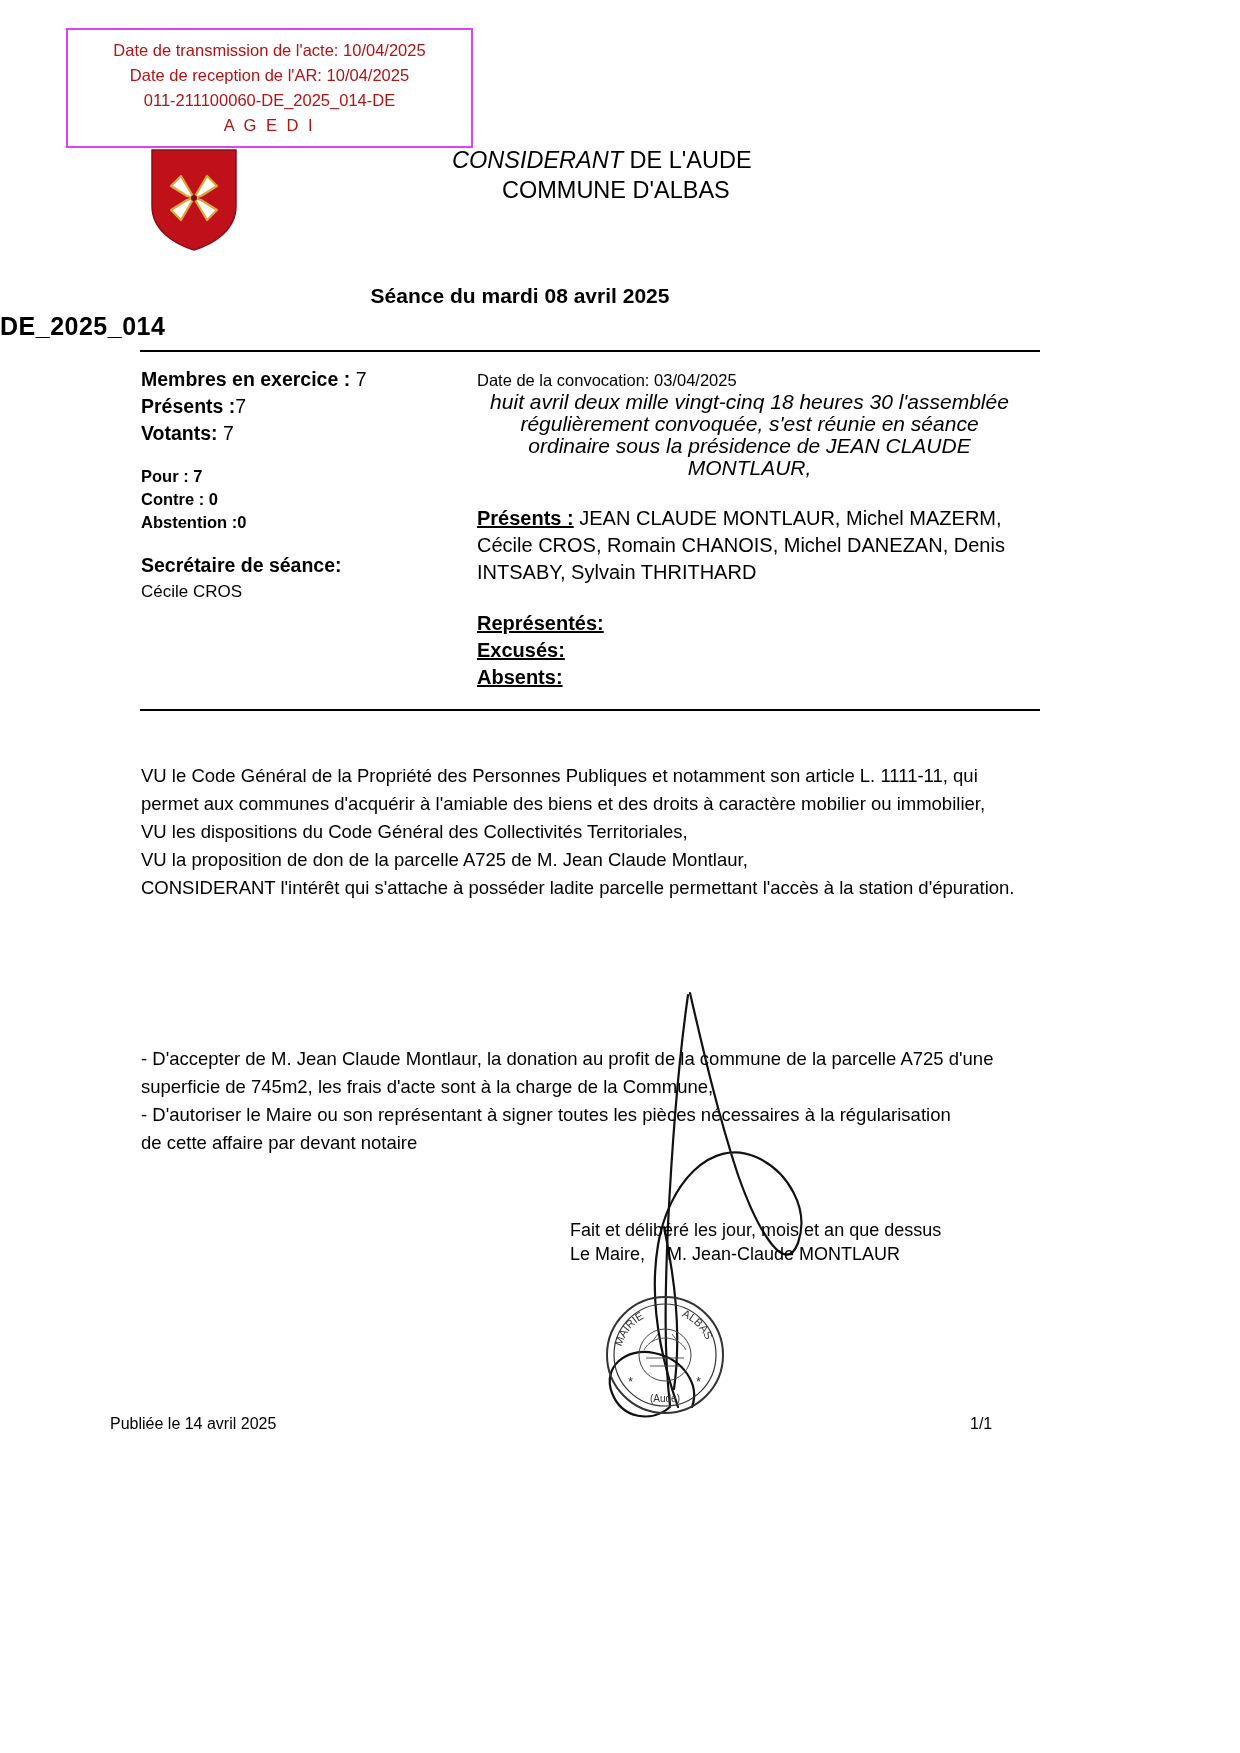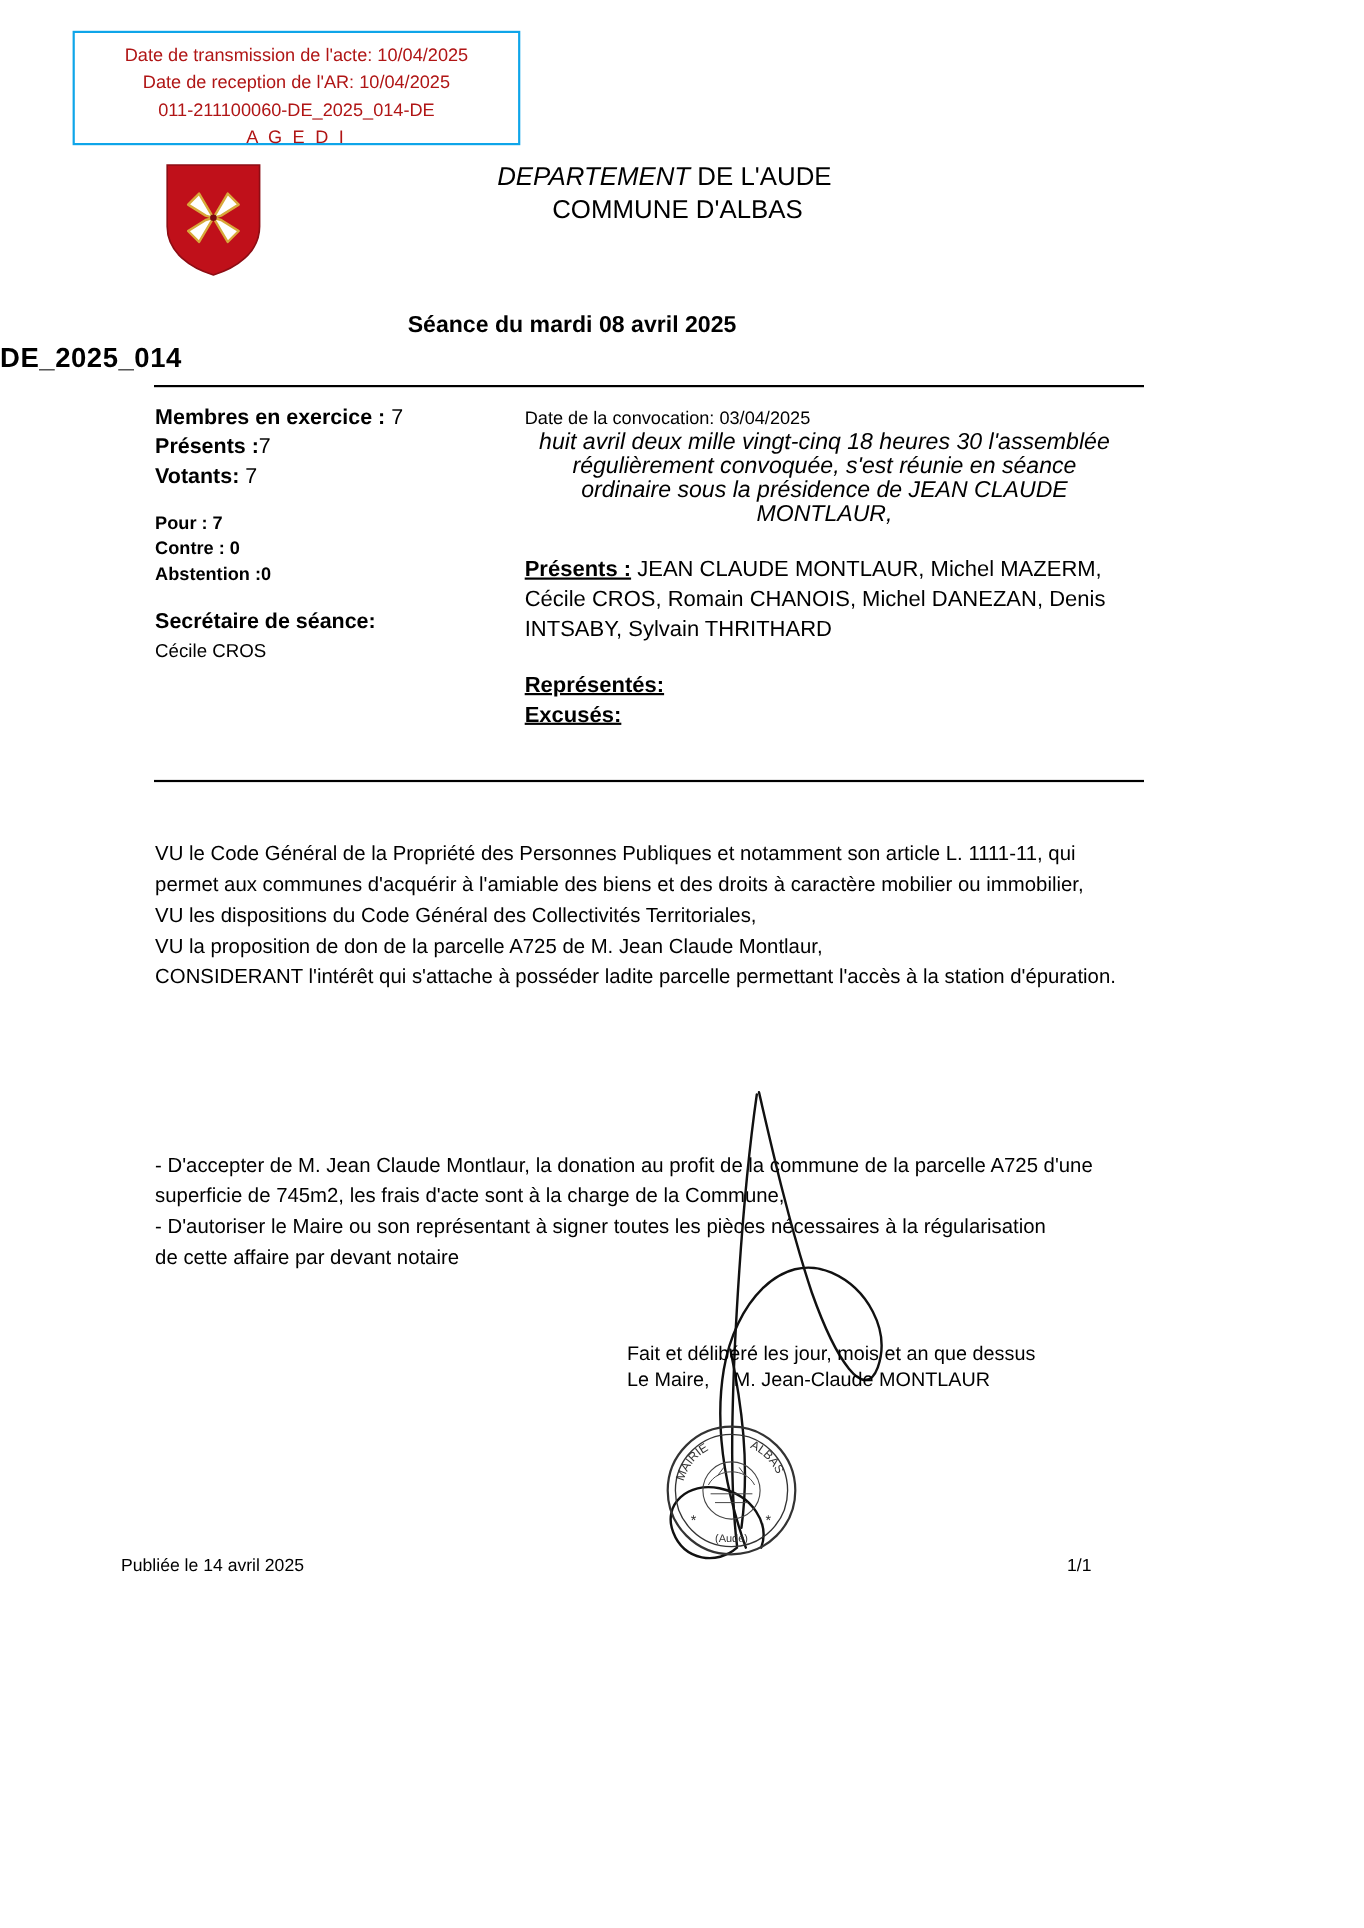--- a/index.html
+++ b/index.html
@@ -18,22 +18,22 @@
     background: #ffffff;
     overflow: hidden;
   }
 
   
   .stamp-box {
     position: absolute;
     left: 66px;
     top: 28px;
     width: 407px;
-    height: 104px;
-    border: 2px solid #0ea5e9;
+    height: 120px;
+    border: 2px solid #d946ef;
     box-sizing: border-box;
   }
   .stamp-box .line {
     color: #b01515;
     font-size: 16.5px;
     line-height: 25px;
     text-align: center;
     white-space: nowrap;
     font-family: "Liberation Sans", sans-serif;
   }
@@ -286,21 +286,21 @@
     <g transform="translate(44,50)">
       <path d="M0,0 L-13,-22 L-23,-12 L-7,-2 Z" fill="#ffffff" stroke="#d8a93a" stroke-width="2.2" stroke-linejoin="round"></path>
       <path d="M0,0 L13,-22 L23,-12 L7,-2 Z" fill="#ffffff" stroke="#d8a93a" stroke-width="2.2" stroke-linejoin="round"></path>
       <path d="M0,0 L-13,22 L-23,12 L-7,2 Z" fill="#ffffff" stroke="#d8a93a" stroke-width="2.2" stroke-linejoin="round"></path>
       <path d="M0,0 L13,22 L23,12 L7,2 Z" fill="#ffffff" stroke="#d8a93a" stroke-width="2.2" stroke-linejoin="round"></path>
       <circle cx="0" cy="0" r="3" fill="#7a0a10"></circle>
     </g>
   </svg>
 
   <div class="dept-block">
-    <div class="dept-line1"><span class="it">DEPARTEMENT</span><span> DE L'AUDE</span></div>
+    <div class="dept-line1"><span class="it">CONSIDERANT</span><span> DE L'AUDE</span></div>
     <div class="dept-line2">COMMUNE D'ALBAS</div>
   </div>
 
   <div class="seance">Séance du mardi 08 avril 2025</div>
   <div class="delib-no">DE_2025_014</div>
 
   <div class="rule rule-top"></div>
 
   <div class="left-col">
     <div class="big"><span>Membres en exercice : </span><span class="num">7</span></div>
@@ -317,20 +317,21 @@
 
   <div class="right-col">
     <div class="conv-date">Date de la convocation: 03/04/2025</div>
     <div class="conv-para">huit avril deux mille vingt-cinq 18 heures 30 l'assemblée régulièrement convoquée, s'est réunie en séance ordinaire sous la présidence de JEAN CLAUDE MONTLAUR,</div>
 
     <div class="presents-block"><span class="lbl">Présents :</span><span> JEAN CLAUDE MONTLAUR, Michel MAZERM, Cécile CROS, Romain CHANOIS, Michel DANEZAN, Denis INTSABY, Sylvain THRITHARD</span></div>
 
     <div class="abs-block">
       <span class="abs-row"><div>Représentés:</div></span>
       <span class="abs-row"><div>Excusés:</div></span>
+      <span class="abs-row"><div>Absents:</div></span>
     </div>
   </div>
 
   <div class="rule rule-objet-top"></div>
 
 
   <div class="body-text">
     <p>VU le Code Général de la Propriété des Personnes Publiques et notamment son article L. 1111-11, qui permet aux communes d'acquérir à l'amiable des biens et des droits à caractère mobilier ou immobilier,</p>
     <p>VU les dispositions du Code Général des Collectivités Territoriales,</p>
     <p>VU la proposition de don de la parcelle A725 de M. Jean Claude Montlaur,</p>

